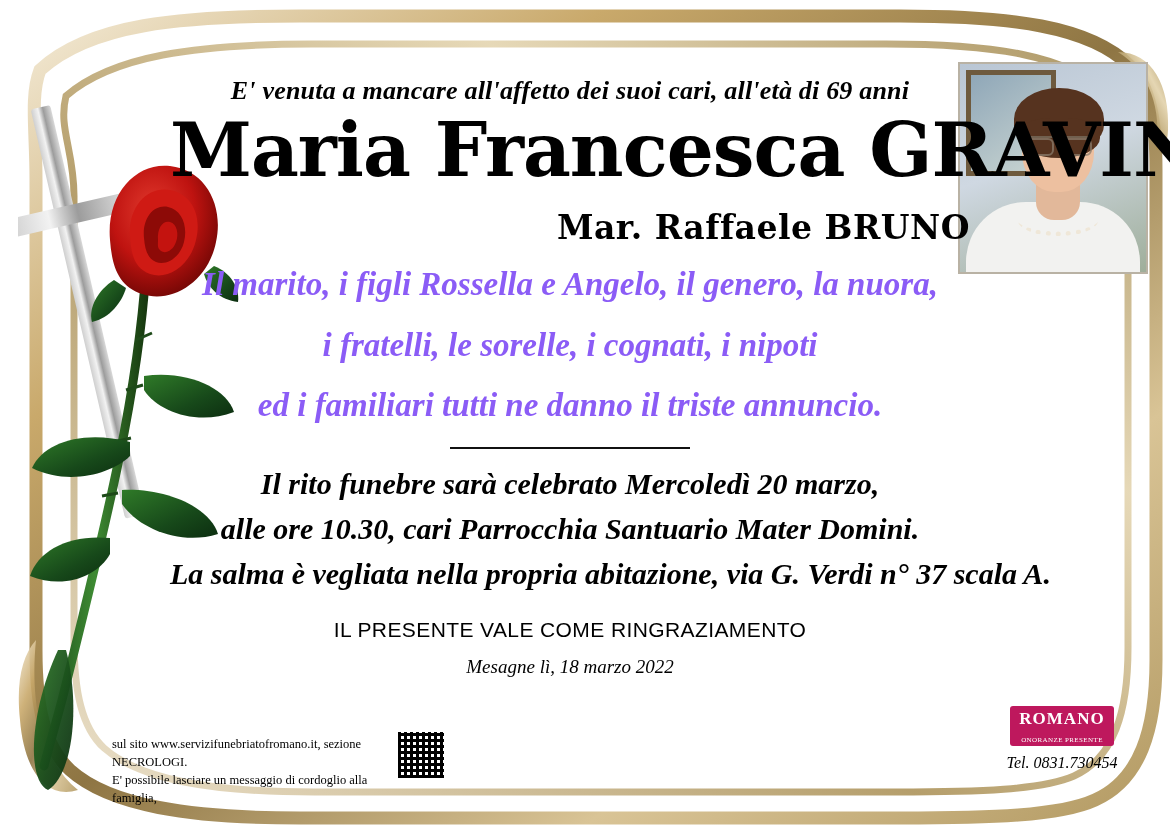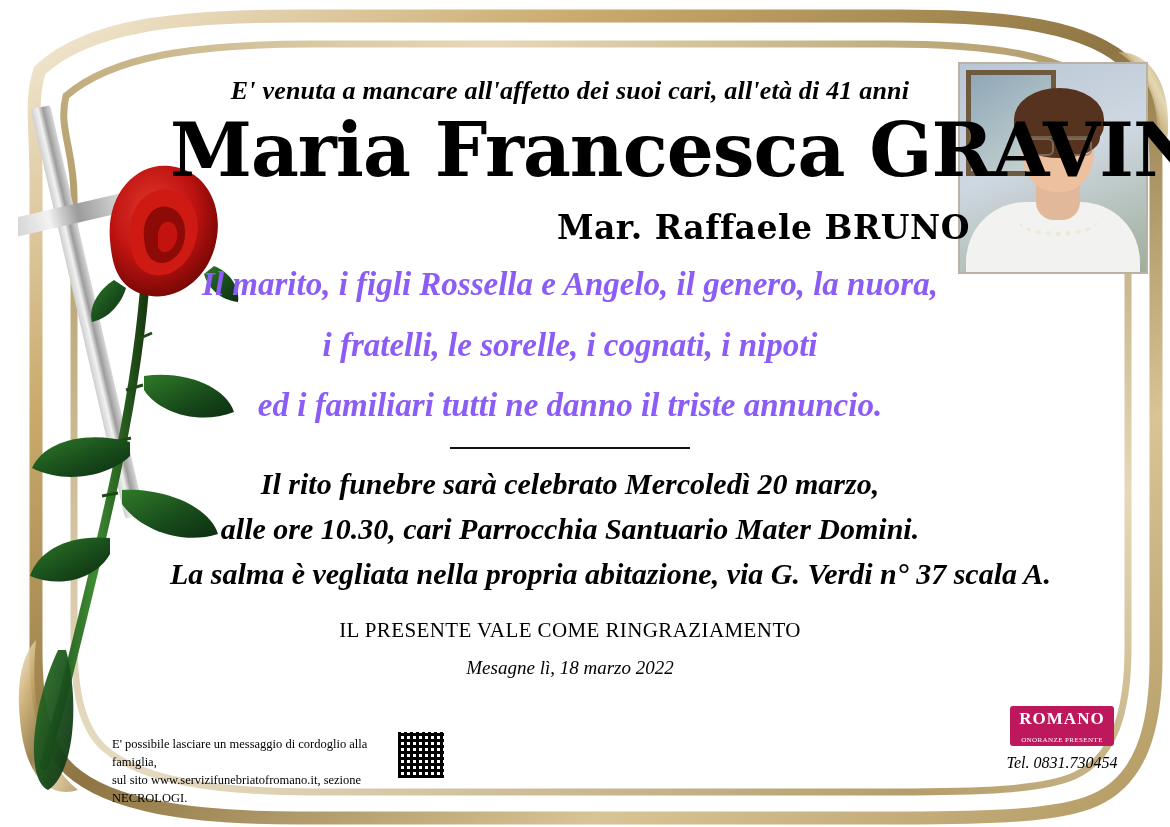--- a/index.html
+++ b/index.html
@@ -173,21 +173,21 @@
   .rite {
     font-family: "Liberation Serif", serif;
     font-style: italic;
     font-weight: bold;
     font-size: 30px;
     line-height: 1.5;
     color: #000;
     white-space: nowrap;
   }
   .thanks {
-    font-family: Liberation Serif, serif;
+    font-family: Liberation Sans, sans-serif;
     font-size: 21px;
     color: #000;
     margin-top: 22px;
     letter-spacing: .4px;
   }
   .place-date {
     font-family: "Liberation Serif", serif;
     font-style: italic;
     font-size: 19px;
     color: #000;
@@ -347,41 +347,41 @@
     <div class="wallframe"></div>
     <div class="shoulders"></div>
     <div class="neck"></div>
     <div class="face"></div>
     <div class="hair"></div>
     <div class="glasses"></div>
     <div class="necklace"></div>
   </div>
 
   <div class="content">
-    <div class="line-age">E' venuta a mancare all'affetto dei suoi cari, all'età di 41 anni</div>
+    <div class="line-age">E' venuta a mancare all'affetto dei suoi cari, all'età di 69 anni</div>
     <div class="name">Maria Francesca GRAVINA</div>
     <div class="spouse">Mar. Raffaele BRUNO</div>
 
     <div class="family">Il marito, i figli Rossella e Angelo, il genero, la nuora,</div>
     <div class="family">i fratelli, le sorelle, i cognati, i nipoti</div>
     <div class="family">ed i familiari tutti ne danno il triste annuncio.</div>
 
     <div class="divider"></div>
 
     <div class="rite">Il rito funebre sarà celebrato Mercoledì 20 marzo,</div>
     <div class="rite">alle ore 10.30, cari Parrocchia Santuario Mater Domini.</div>
     <div class="rite">La salma è vegliata nella propria abitazione, via G. Verdi n° 37 scala A.</div>
 
     <div class="thanks">IL  PRESENTE VALE COME RINGRAZIAMENTO</div>
     <div class="place-date">Mesagne lì, 18 marzo 2022</div>
   </div>
 
   <div class="note">
+    <div>sul sito www.servizifunebriatofromano.it, sezione NECROLOGI.</div>
     <div>E' possibile lasciare un messaggio di cordoglio alla famiglia,</div>
-    <div>sul sito www.servizifunebriatofromano.it, sezione NECROLOGI.</div>
   </div>
 
   <div class="qr"></div>
 
   <div class="agency">
     <div class="agency-logo">
       <span>ROMANO</span>
       <span class="sub">ONORANZE PRESENTE</span>
     </div>
     <div class="agency-tel">Tel.  0831.730454</div>

